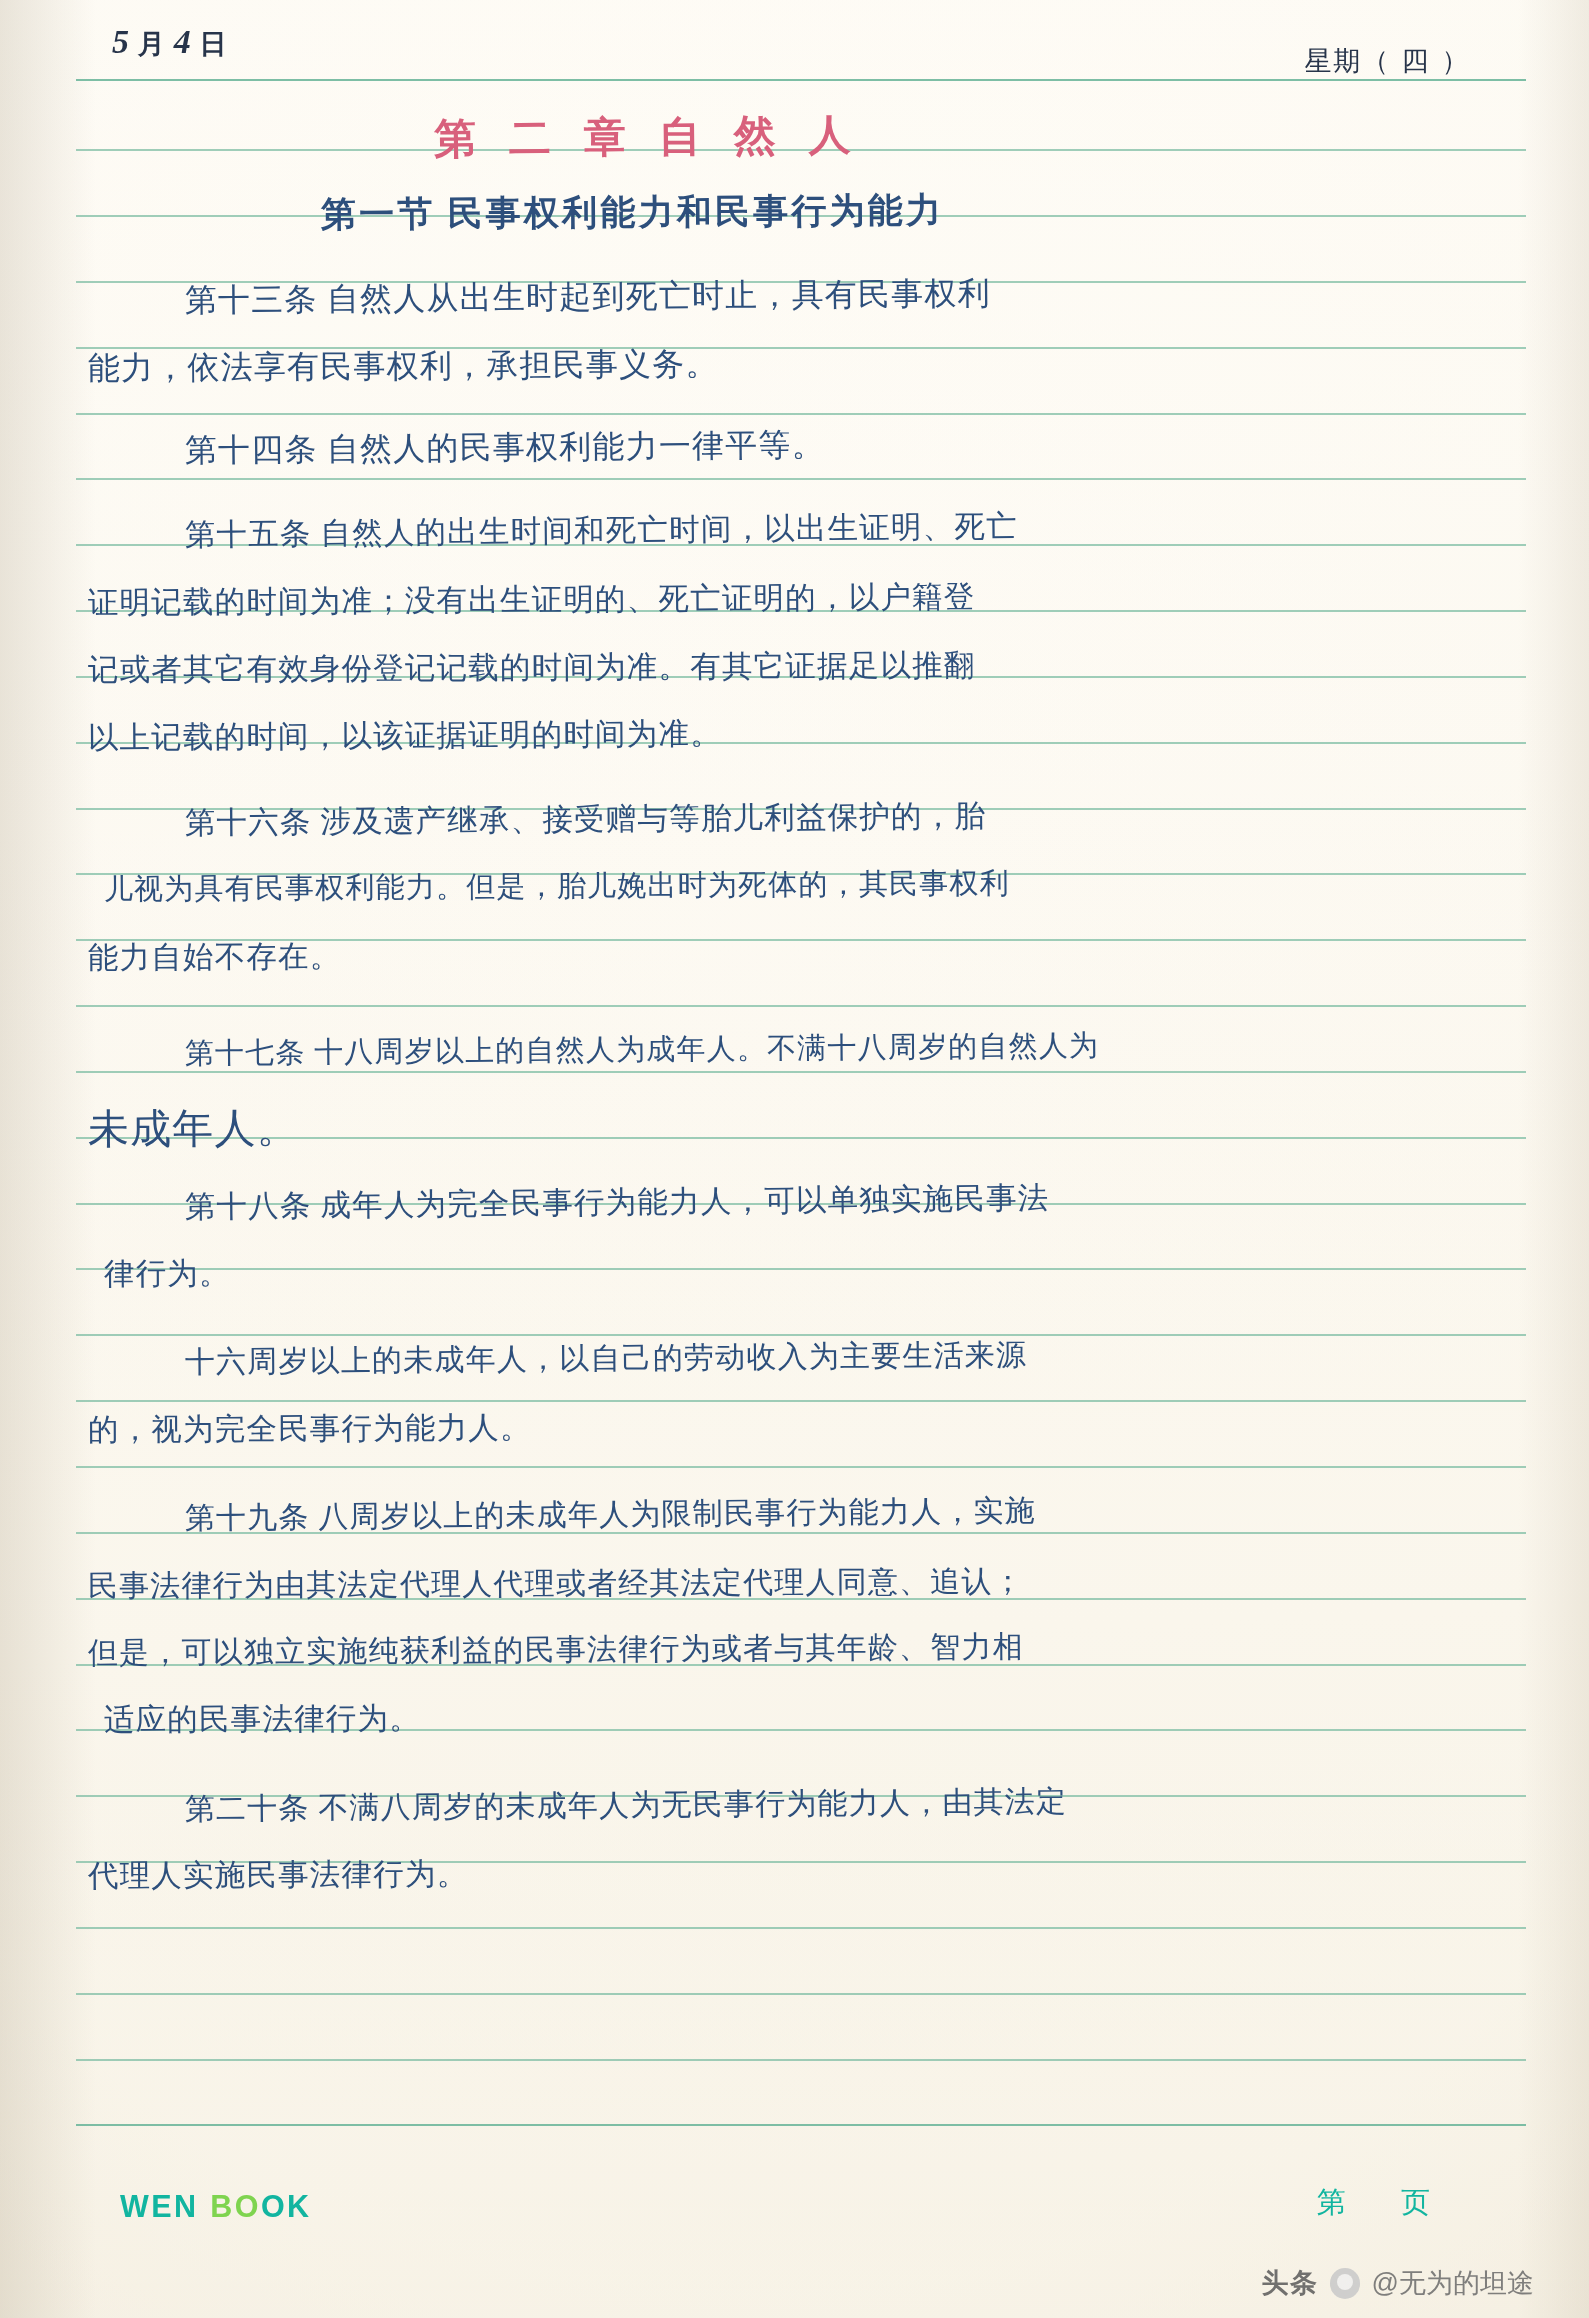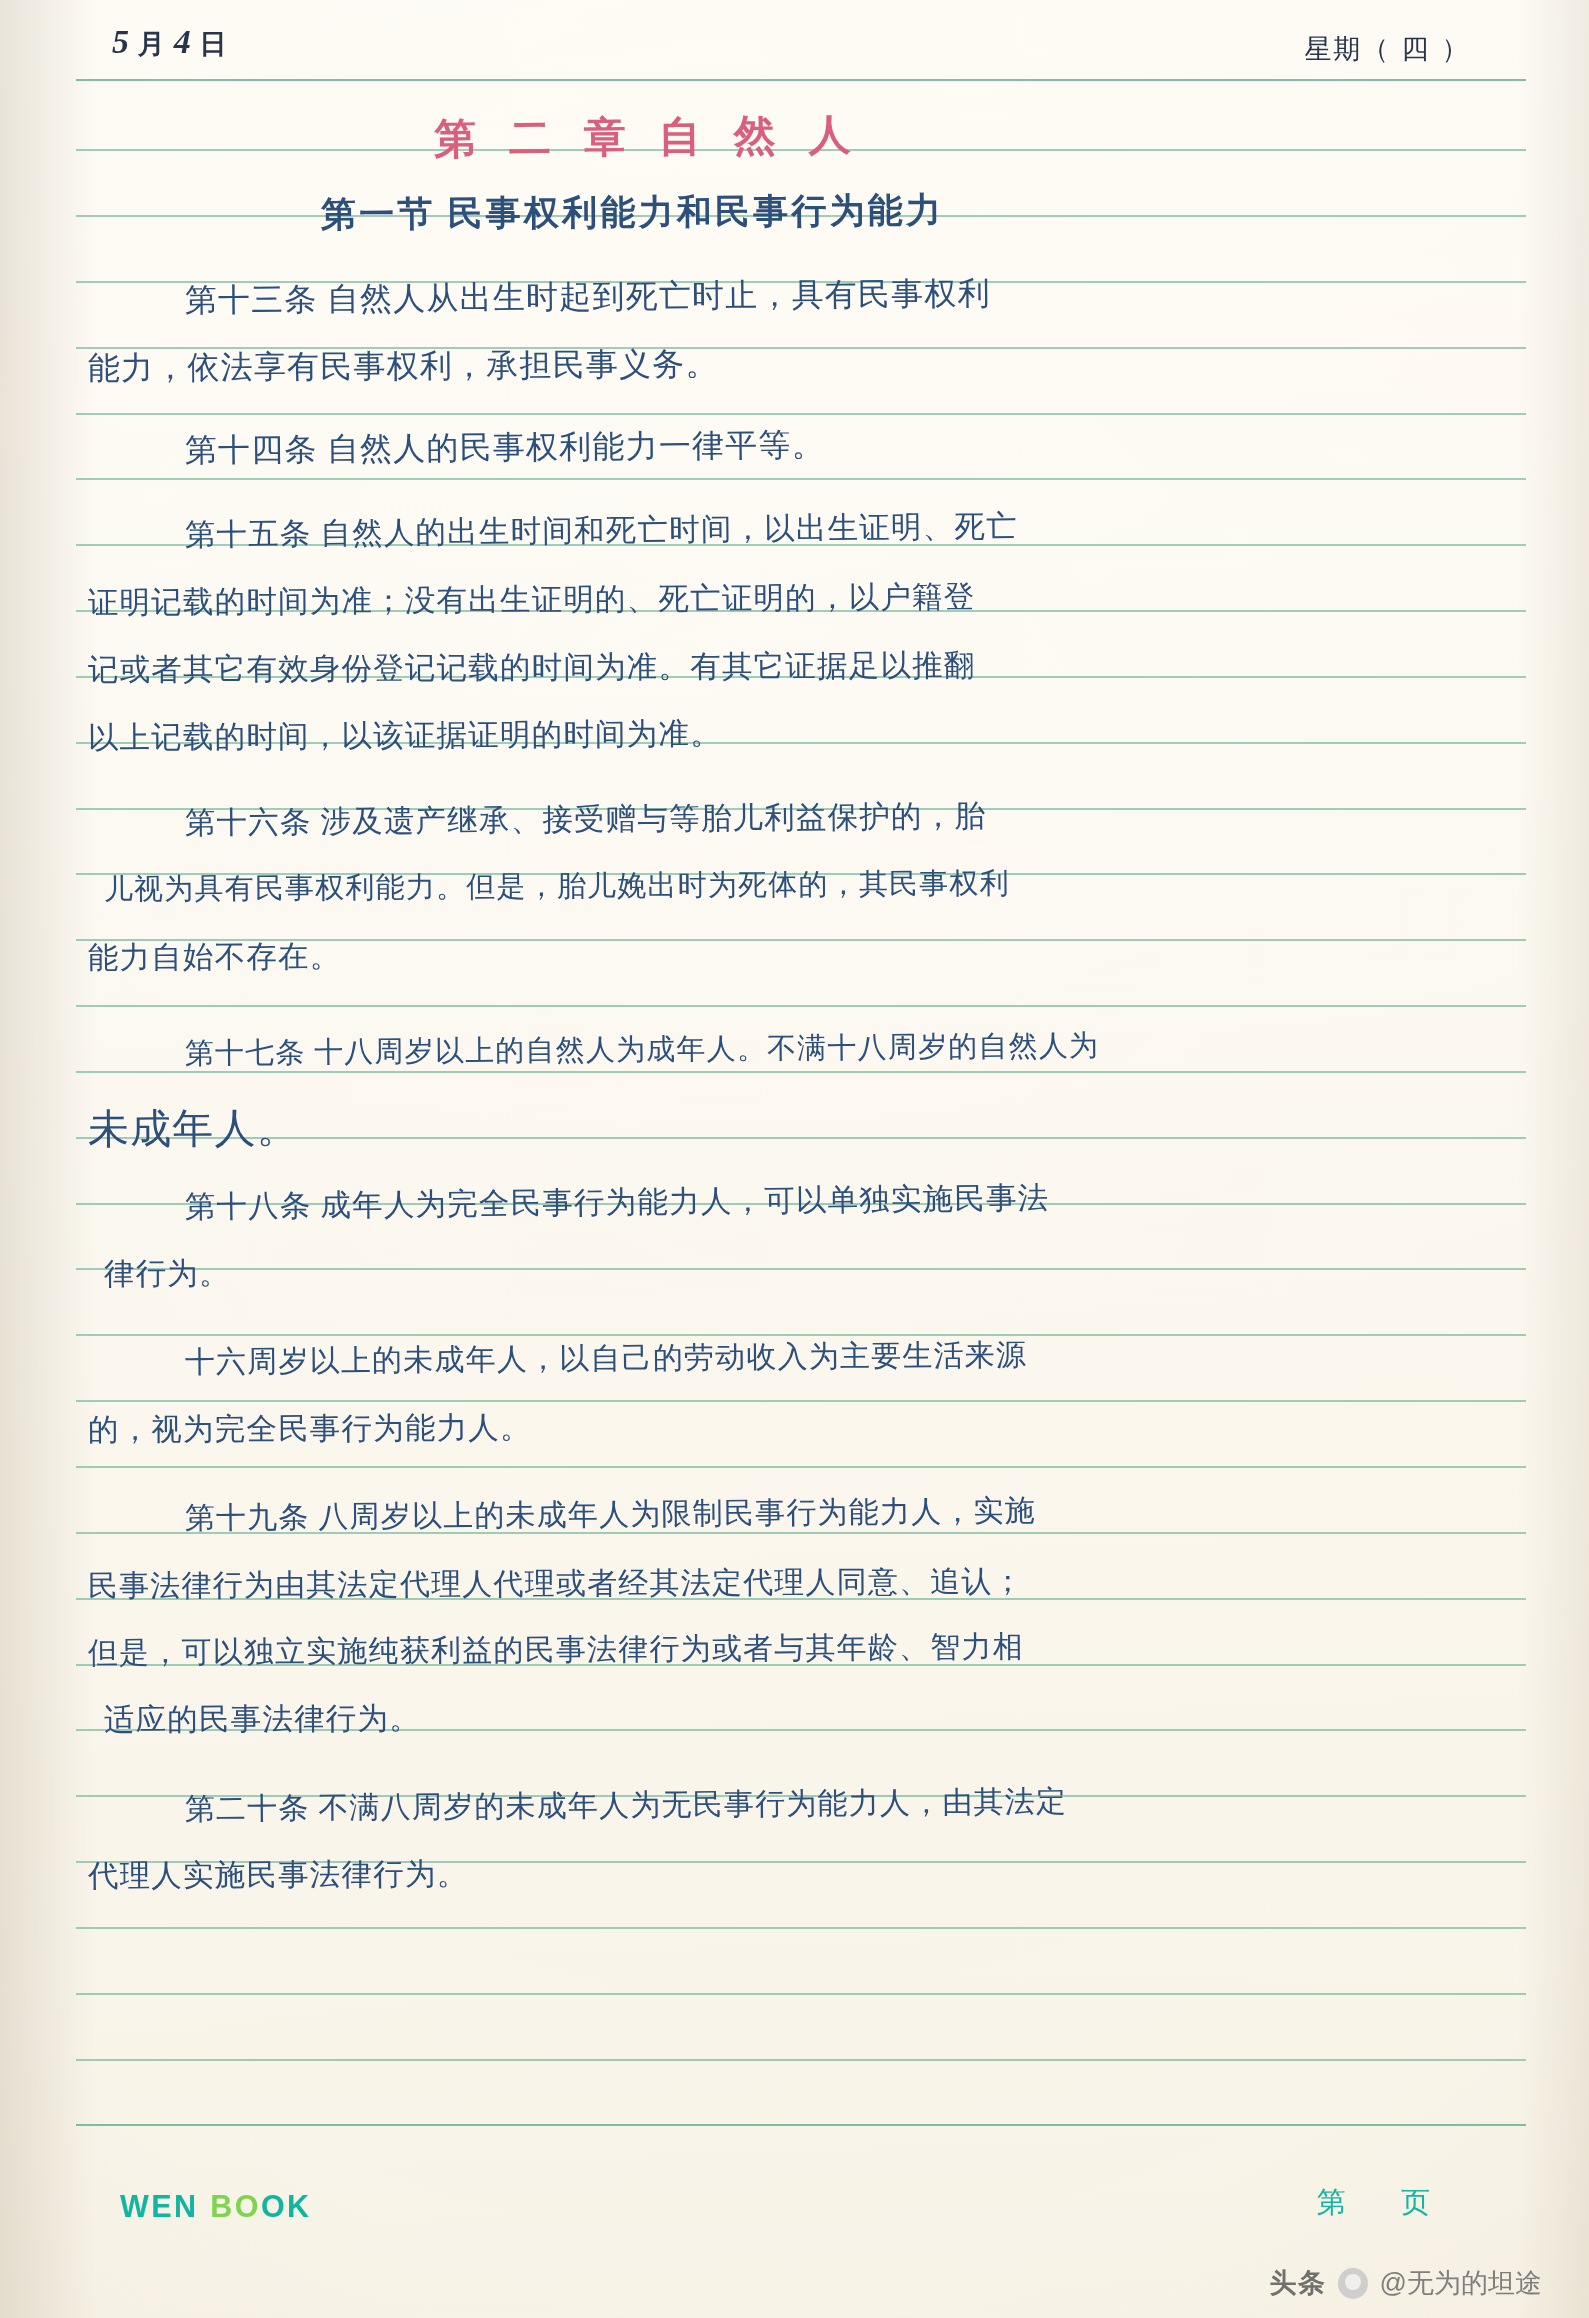--- a/index.html
+++ b/index.html
@@ -101,21 +101,21 @@
     font-weight: 700;
     color: #27344a;
   }
   .date-unit {
     font-size: 27px;
     color: #27344a;
   }
   .weekday-block {
     position: absolute;
     right: 120px;
-    top: 8px;
+    top: 20px;
     display: flex;
     align-items: baseline;
     color: #27344a;
     font-size: 27px;
     font-family: "Liberation Serif", serif;
     letter-spacing: 1.6px;
     justify-content: center;
   }
   .weekday-paren {
     font-size: 27px;
@@ -181,21 +181,21 @@
     bottom: 96px;
     color: #12b5a0;
     font-family: "Liberation Serif", serif;
     font-size: 29px;
     letter-spacing: 24px;
   }
 
   
   .watermark {
     position: absolute;
-    right: 48px;
+    right: 56px;
     bottom: 17.7px;
     display: flex;
     align-items: center;
     gap: 11.2px;
     color: #6f6f6f;
     font-family: "Liberation Sans", sans-serif;
     font-size: 27px;
     opacity: .85;
     justify-content: space-between;
   }

